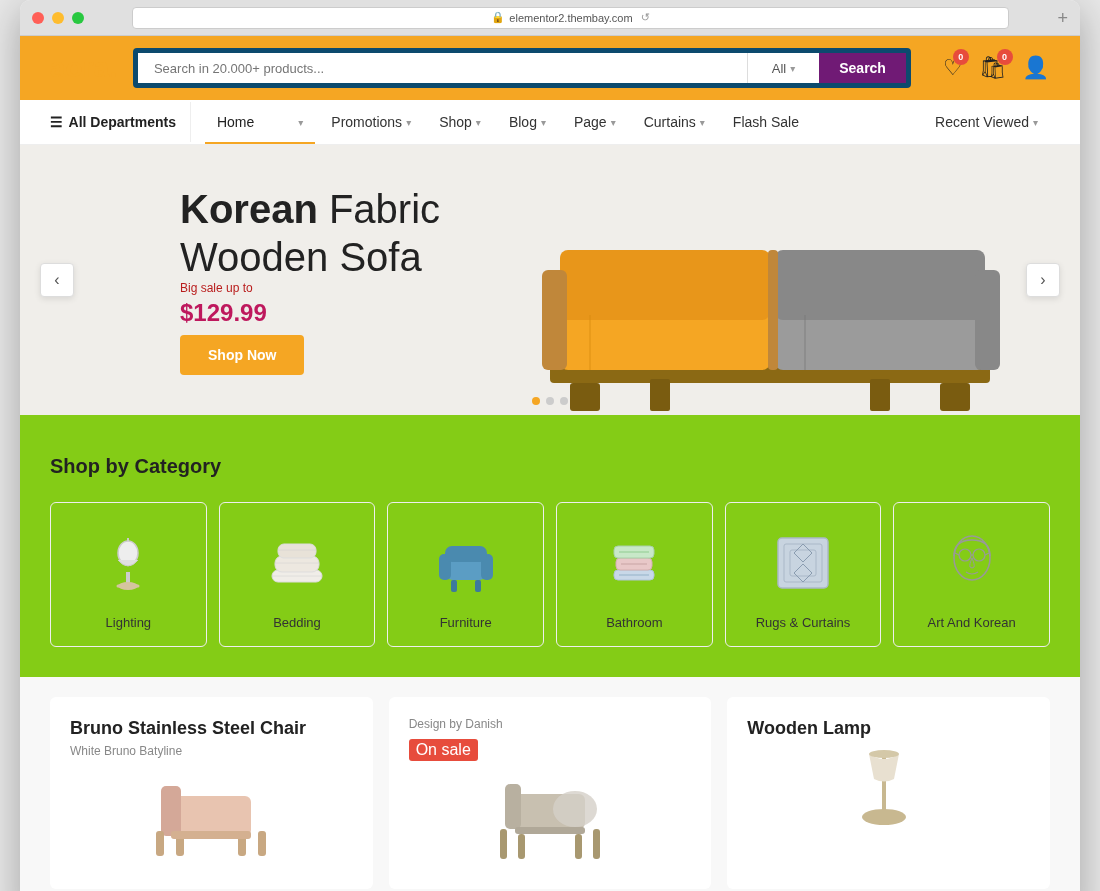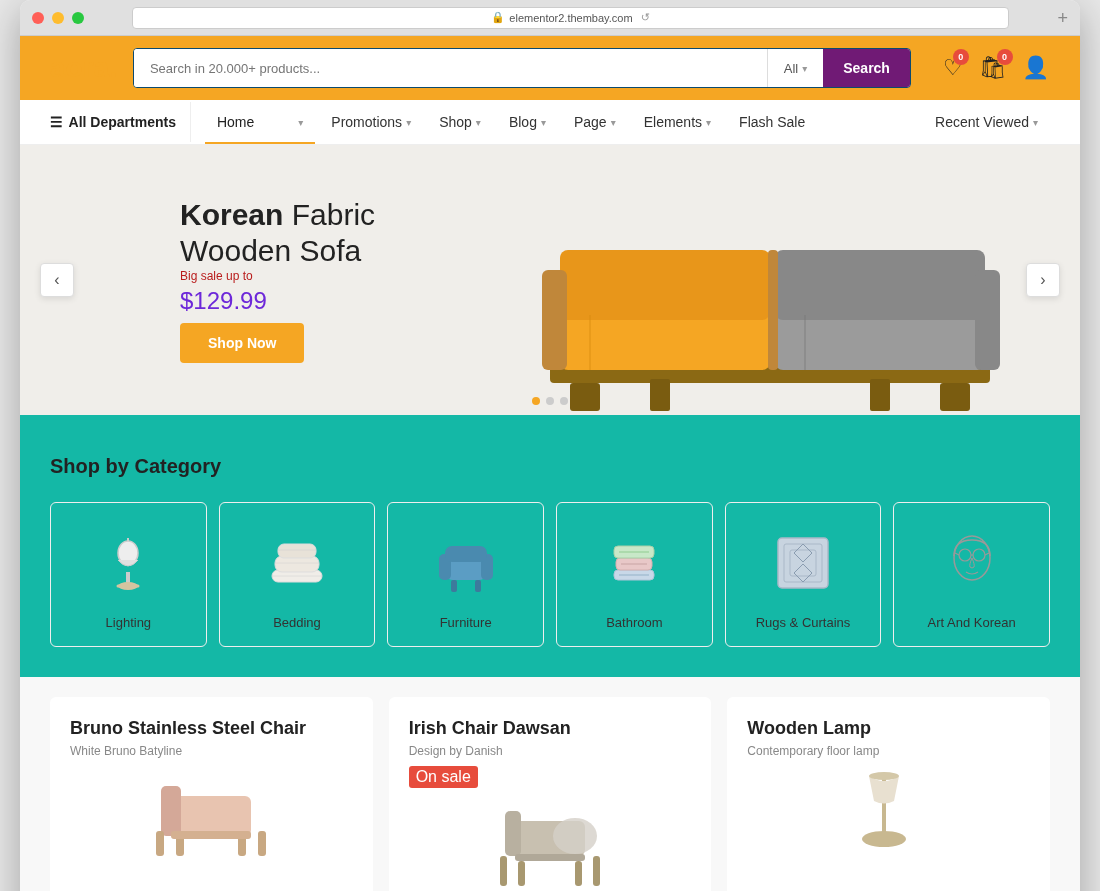--- a/index.html
+++ b/index.html
@@ -68,38 +68,38 @@
       color: #222;
       white-space: nowrap;
       flex-shrink: 0;
     }
     .logo span { color: #F5A623; }
     .search-bar {
       flex: 1;
       display: flex;
       border-radius: 4px;
       overflow: hidden;
-      border: 1px solid #0c4a6e;
+      border: 5px solid #0c4a6e;
       background: white;
       height: 40px;
     }
     .search-input {
       flex: 1;
       border: none;
       outline: none;
       padding: 0 16px;
       font-size: 13px;
       color: #999;
       background: white;
     }
     .search-category {
       border: none;
       border-left: 1px solid #ddd;
       background: white;
-      padding: 0 16px;
+      padding: 0 24px;
       font-size: 13px;
       color: #555;
       cursor: pointer;
       display: flex;
       align-items: center;
       gap: 4px;
       outline: none;
     }
     .search-btn {
       background: #701a75;
@@ -199,36 +199,36 @@
       height: 270px;
       overflow: hidden;
       display: flex;
       align-items: center;
     }
     .hero-content {
       padding: 0 0 0 160px;
       z-index: 2;
     }
     .hero-title {
-      font-size: 30px;
+      font-size: 40px;
       font-weight: 400;
       color: #222;
       line-height: 1.2;
       margin-bottom: 0;
     }
     .hero-title strong { font-weight: 700; }
     .hero-subtitle {
       font-size: 12px;
       color: #b91c1c;
       margin-bottom: 4px;
     }
     .hero-price {
       font-size: 24px;
-      font-weight: 400;
-      color: #6d28d9;
+      font-weight: 700;
+      color: #be185d;
       margin-bottom: 8px;
     }
     .shop-now-btn {
       background: #F5A623;
       color: white;
       border: none;
       padding: 12px 28px;
       font-size: 14px;
       font-weight: 600;
       border-radius: 4px;
@@ -272,21 +272,21 @@
       transform: translateX(-50%);
       display: flex;
       gap: 6px;
     }
     .dot { width: 8px; height: 8px; border-radius: 50%; background: #ccc; }
     .dot.active { background: #F5A623; }
     
     
     .categories-section {
       padding: 40px 30px 30px;
-      background: #14b8a6;
+      background: #84cc16;
     }
     .section-title {
       font-size: 20px;
       font-weight: 600;
       color: #222;
       margin-bottom: 24px;
     }
     .categories-grid {
       display: grid;
       grid-template-columns: repeat(6, 1fr);
@@ -411,21 +411,21 @@
       </div>
       <div class="nav-item">
         <span>Blog</span>
         <span class="chevron">▾</span>
       </div>
       <div class="nav-item">
         <span>Page</span>
         <span class="chevron">▾</span>
       </div>
       <div class="nav-item">
-        <span>Elements</span>
+        <span>Curtains</span>
         <span class="chevron">▾</span>
       </div>
       <div class="nav-item">
         <span>Flash Sale</span>
       </div>
       <div class="nav-item nav-right">
         <span>Recent Viewed</span>
         <span class="chevron">▾</span>
       </div>
     </div>
@@ -595,42 +595,40 @@
             <rect x="25" y="65" width="8" height="25" rx="3" fill="#c8a882"></rect>
             <rect x="45" y="70" width="8" height="20" rx="3" fill="#c8a882"></rect>
             <rect x="107" y="70" width="8" height="20" rx="3" fill="#c8a882"></rect>
             <rect x="127" y="65" width="8" height="25" rx="3" fill="#c8a882"></rect>
             <rect x="40" y="65" width="80" height="8" rx="3" fill="#d4b090"></rect>
           </svg>
         </div>
       </div>
 
       <div class="featured-card">
-        <div class="featured-title">Irish Chair Dawsan</div>
         <div class="featured-subtitle">Design by Danish</div>
         <span class="on-sale-badge">On sale</span>
         <div class="featured-img-area">
           <svg width="160" height="100" viewBox="0 0 160 100">
 
             <rect x="45" y="25" width="70" height="35" rx="6" fill="#c8c0b0"></rect>
             <rect x="35" y="15" width="16" height="45" rx="5" fill="#b8b0a0"></rect>
             <rect x="30" y="60" width="7" height="30" rx="3" fill="#a89870"></rect>
             <rect x="48" y="65" width="7" height="25" rx="3" fill="#a89870"></rect>
             <rect x="105" y="65" width="7" height="25" rx="3" fill="#a89870"></rect>
             <rect x="123" y="60" width="7" height="30" rx="3" fill="#a89870"></rect>
             <rect x="45" y="58" width="70" height="7" rx="3" fill="#b0a898"></rect>
 
             <ellipse cx="105" cy="40" rx="22" ry="18" fill="#d4cfc8" opacity="0.8"></ellipse>
           </svg>
         </div>
       </div>
 
       <div class="featured-card">
         <div class="featured-title">Wooden Lamp</div>
-        <div class="featured-subtitle">Contemporary floor lamp</div>
         <div class="featured-img-area">
           <svg width="160" height="100" viewBox="0 0 160 100">
 
             <rect x="73" y="10" width="4" height="60" fill="#c8b890"></rect>
             <ellipse cx="75" cy="73" rx="22" ry="8" fill="#c8b890"></ellipse>
 
             <path d="M60 10 Q75 20 90 10 L85 35 Q75 40 65 35 Z" fill="#e8e0d0"></path>
             <ellipse cx="75" cy="10" rx="15" ry="4" fill="#d4c8a8"></ellipse>
           </svg>
         </div>

